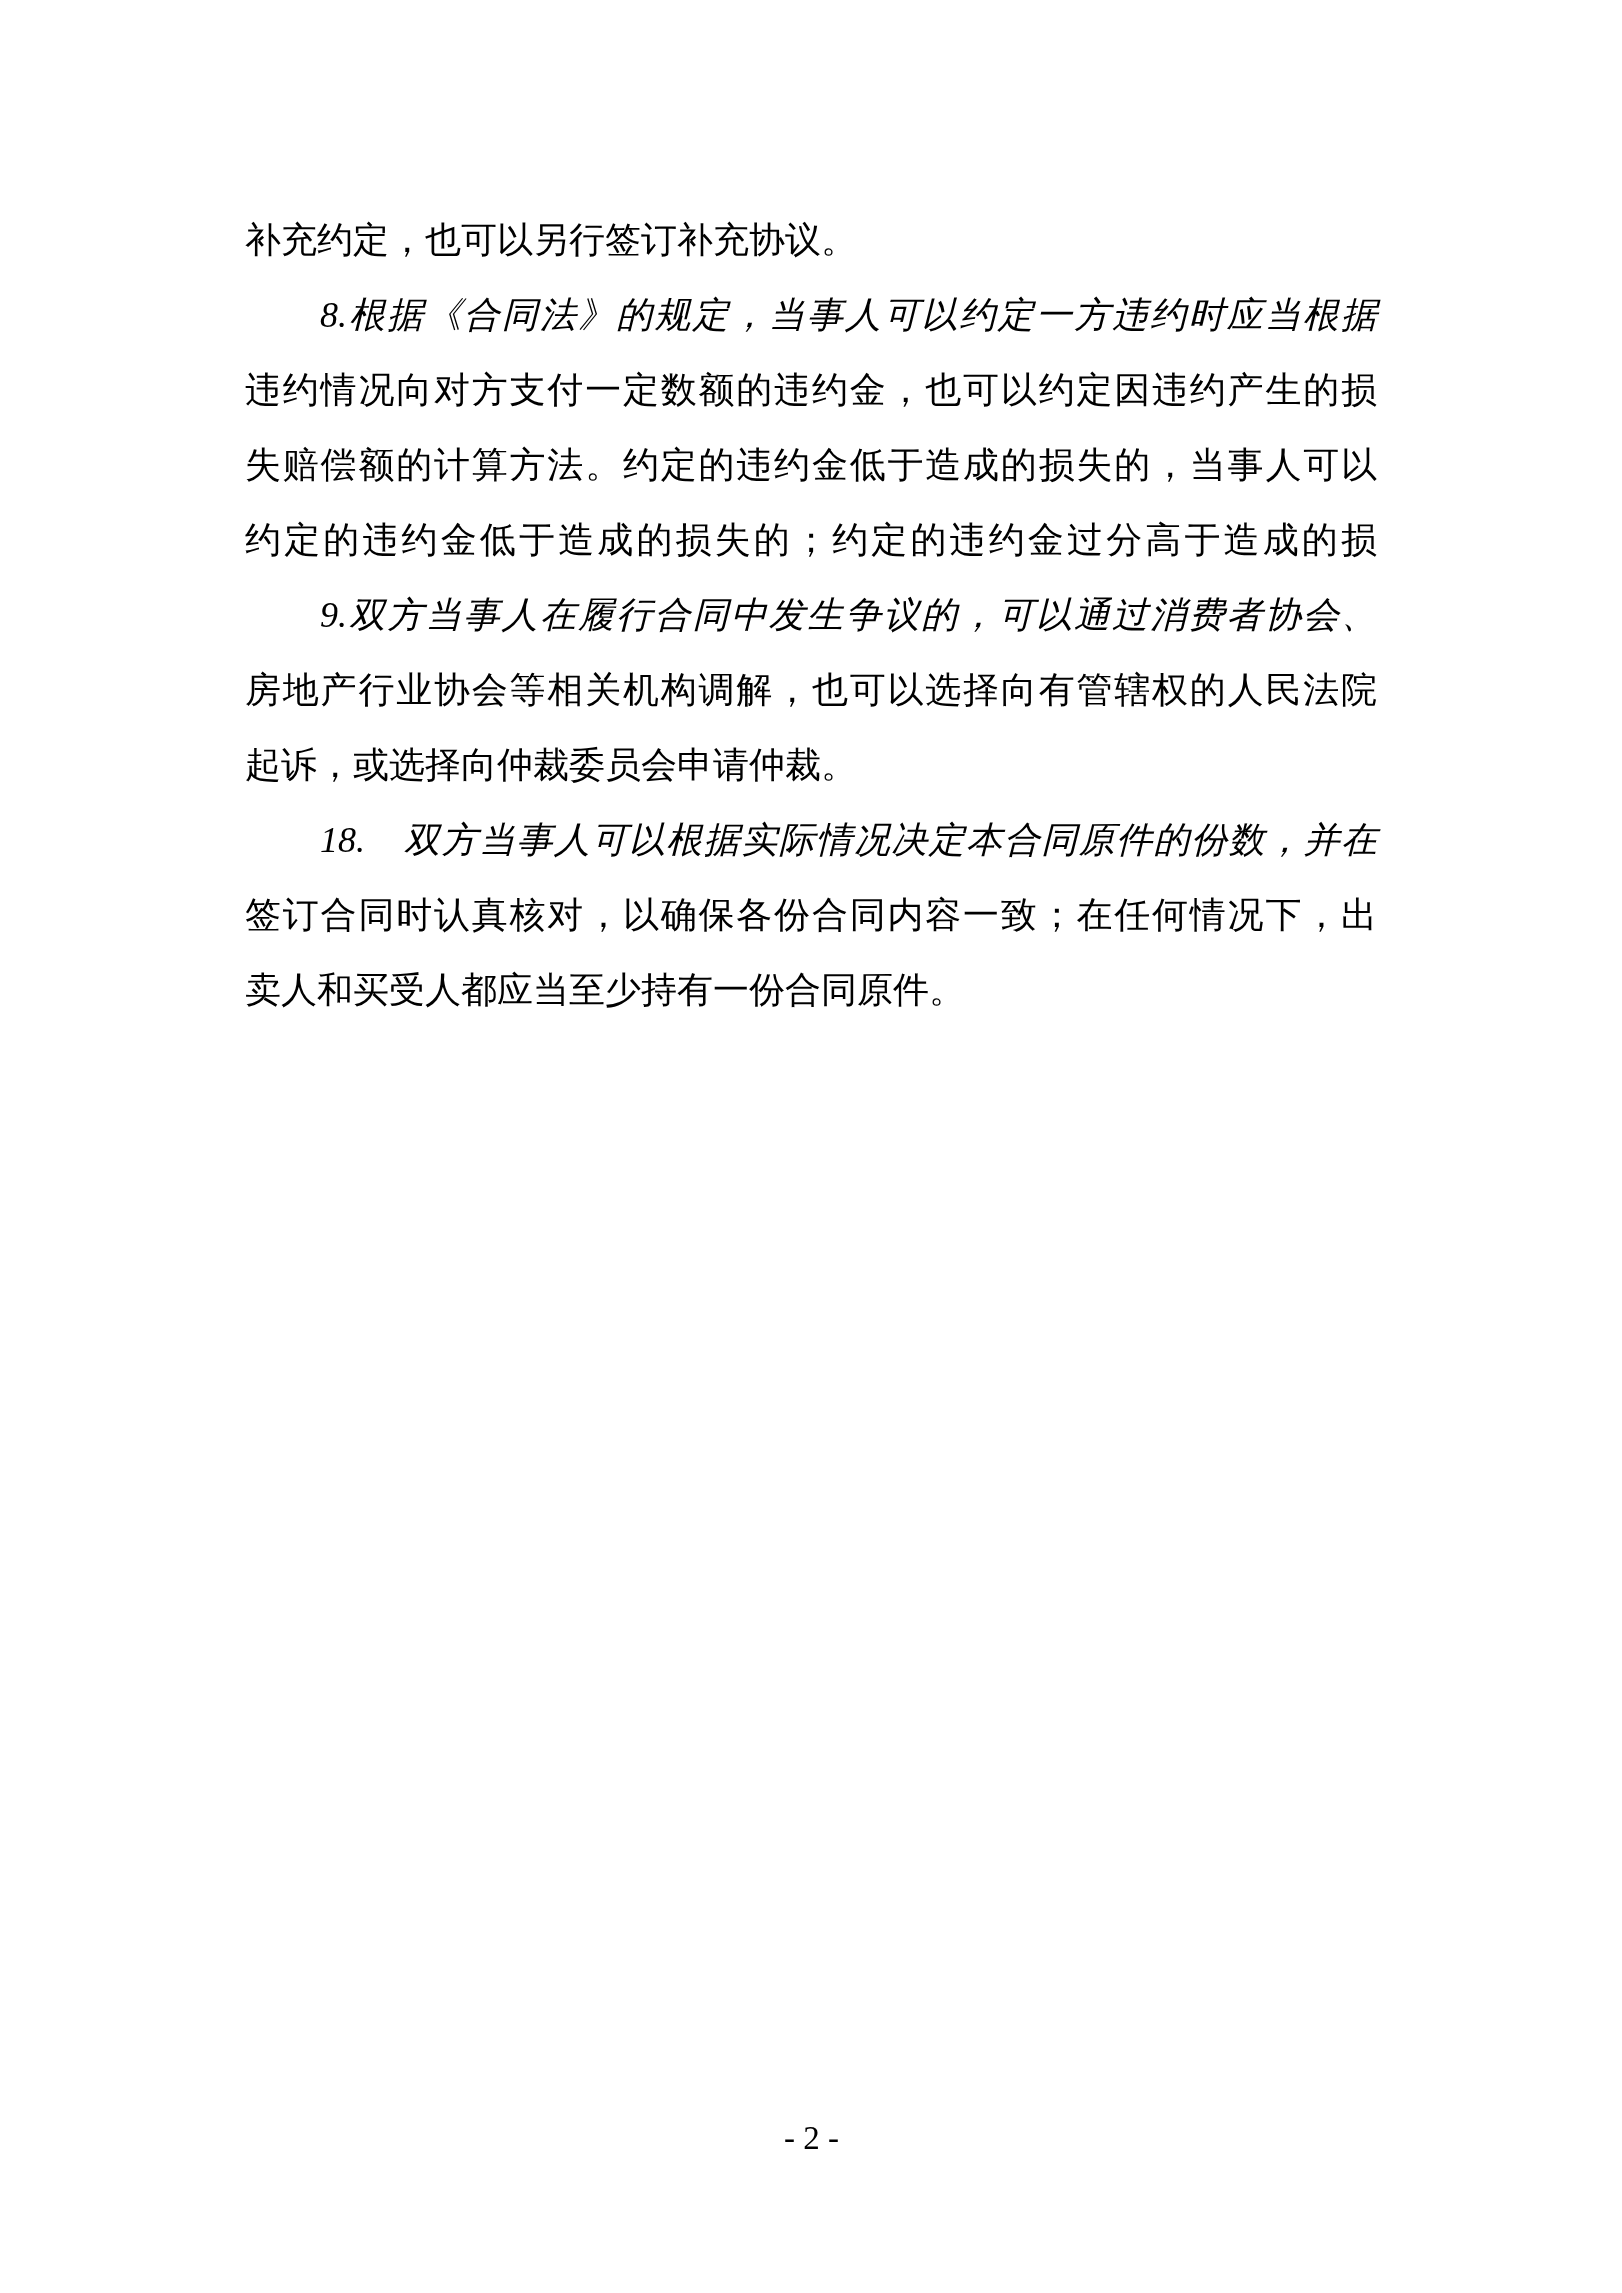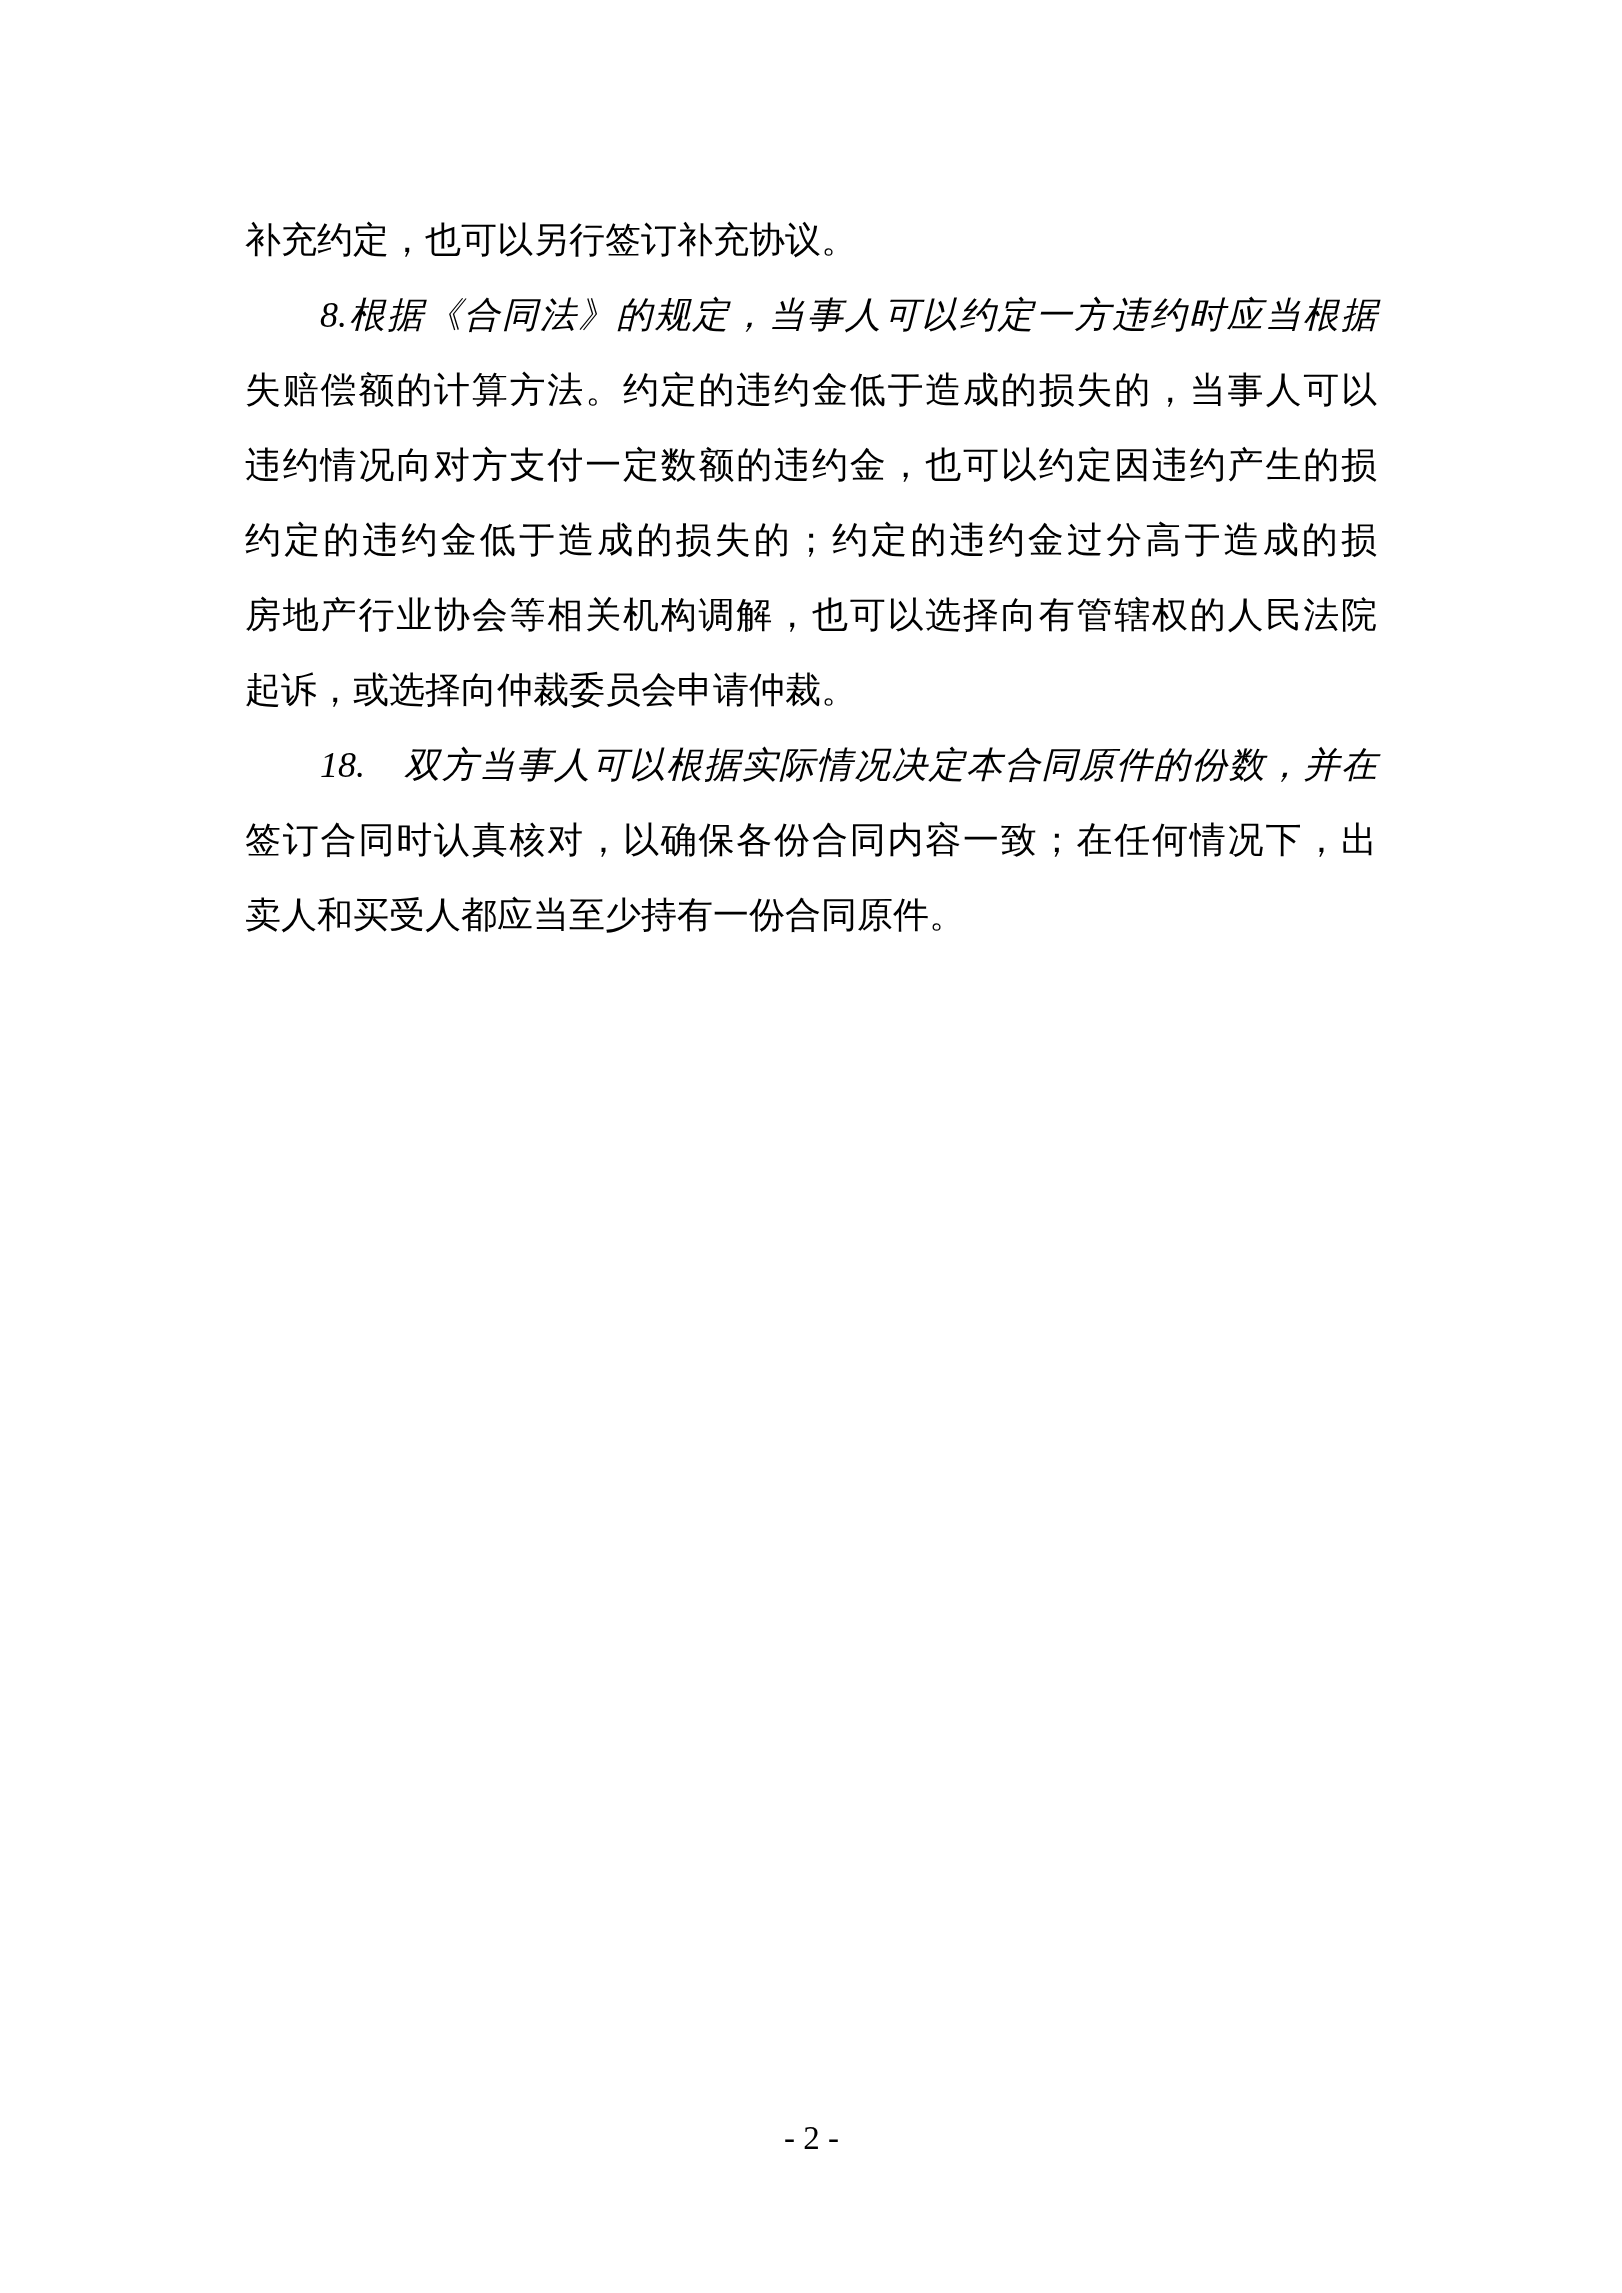--- a/index.html
+++ b/index.html
@@ -50,23 +50,24 @@
     color: #000000;
   }
 </style>
 </head>
 <body>
 
 <div class="page">
   <div class="content">
     <div class="line">补充约定，也可以另行签订补充协议。</div>
     <div class="line indent fill">8.根据《合同法》的规定，当事人可以约定一方违约时应当根据</div>
+    <div class="line fill">违约情况向对方支付一定数额的违约金，也可以约定因违约产生的损</div>
     <div class="line fill">失赔偿额的计算方法。约定的违约金低于造成的损失的，当事人可以</div>
-    <div class="line fill">违约情况向对方支付一定数额的违约金，也可以约定因违约产生的损</div>
     <div class="line fill">约定的违约金低于造成的损失的；约定的违约金过分高于造成的损</div>
+    <div class="line indent fill">9.双方当事人在履行合同中发生争议的，可以通过消费者协会、</div>
     <div class="line fill">房地产行业协会等相关机构调解，也可以选择向有管辖权的人民法院</div>
     <div class="line">起诉，或选择向仲裁委员会申请仲裁。</div>
     <div class="line indent fill">18.　双方当事人可以根据实际情况决定本合同原件的份数，并在</div>
     <div class="line fill">签订合同时认真核对，以确保各份合同内容一致；在任何情况下，出</div>
     <div class="line">卖人和买受人都应当至少持有一份合同原件。</div>
   </div>
   <div class="footer">- 2 -</div>
 </div>
 
 

